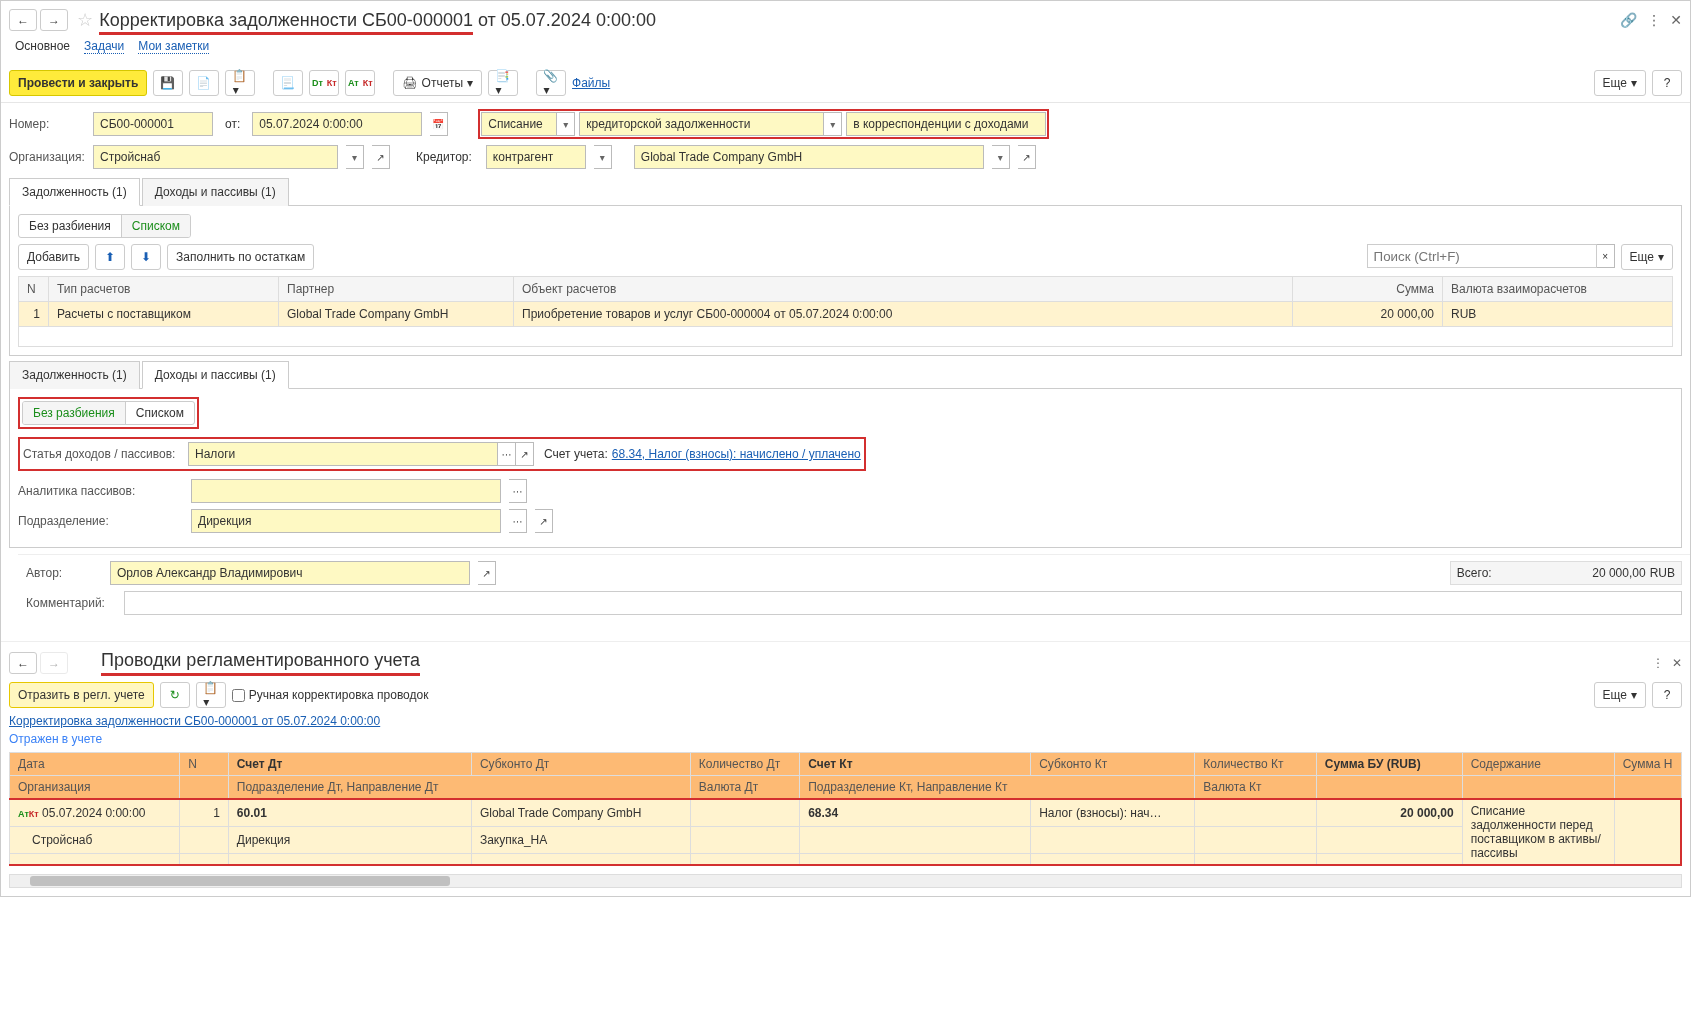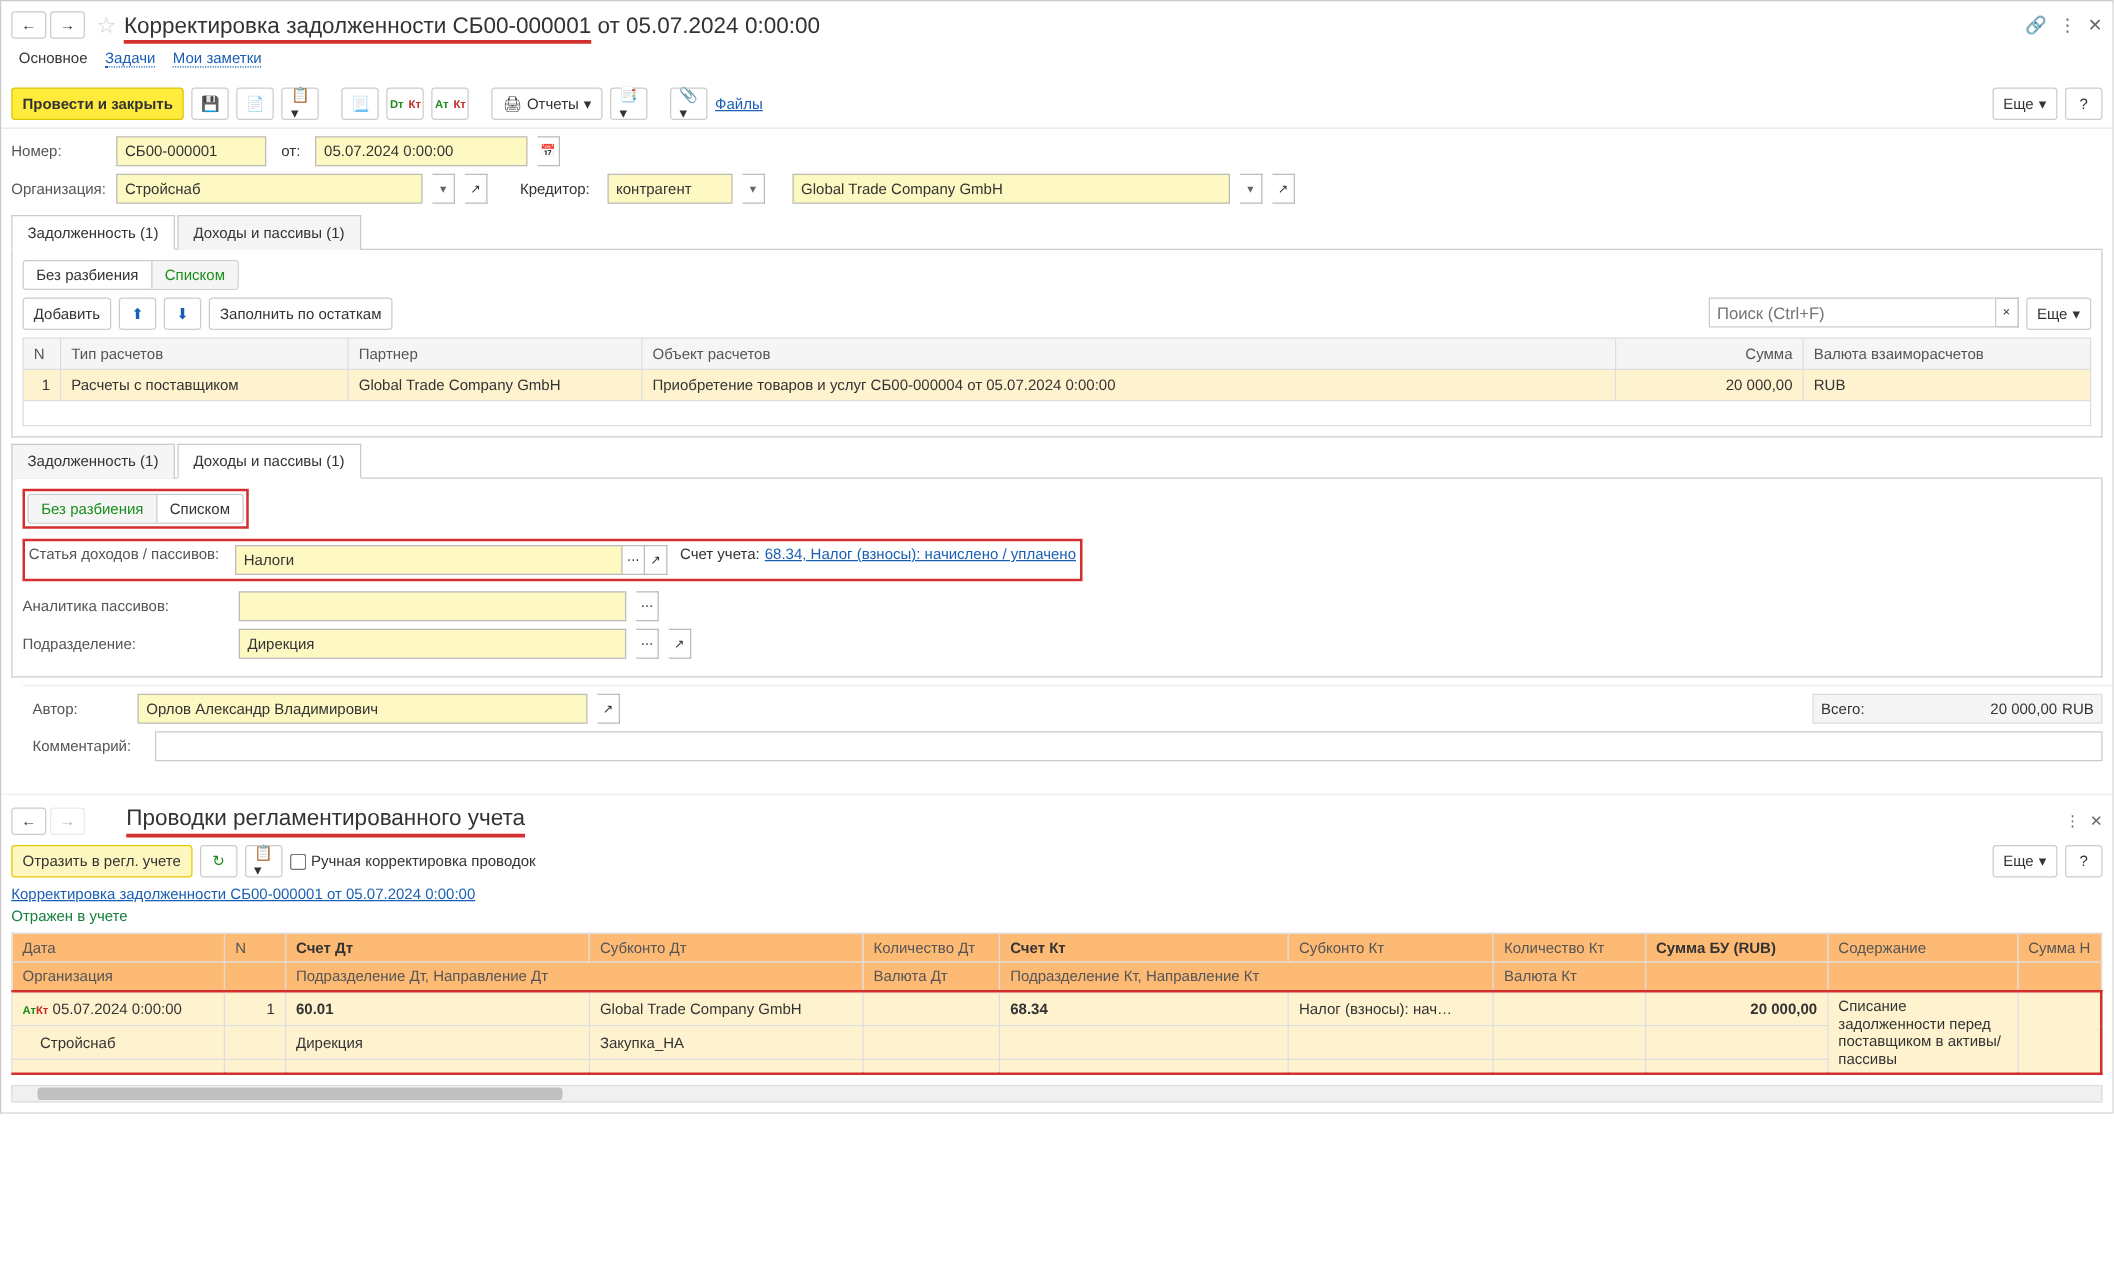--- a/index.html
+++ b/index.html
@@ -65,21 +65,21 @@
   table.grid th { background:#f5f5f5; color:#555; }
   table.grid tr.hl { background:#fff3cf;}
   .num-r { text-align:right !important;}
 
   .section2 { margin-top:20px; border-top:1px solid #eee; padding-top:8px;}
   .title2-row { display:flex; align-items:center; padding: 0 8px;}
   .title2 { font-size:18px; }
 
   .provodki-tb { display:flex; align-items:center; gap:6px; padding: 6px 8px; }
   .link2 { color:#1a5fb4; text-decoration:underline; padding:0 8px 4px 8px; display:inline-block;}
-  .reflected { color:#15803d; padding:0 8px 6px 8px;}
+  .reflected { color:#3b82f6; padding:0 8px 6px 8px;}
 
   .prov-grid-wrap { padding: 0 8px 8px 8px;}
   .prov-grid-wrap .red-border { border:2px solid #d32f2f; border-left:none;}
   table.prov { width:100%; border-collapse:collapse;}
   table.prov th, table.prov td { border:1px solid #ddd; padding:4px 8px; font-weight:normal; text-align:left;}
   table.prov thead th { background:#fdba74; color:#555;}
   table.prov thead th.bold { font-weight:bold; color:#333;}
   tr.y { background:#fff3cf;}
   .dk-ico { font-size:9px; font-weight:bold;}
   .dk-ico .g{color:#1b8e1b;} .dk-ico .r{color:#c62828;}
@@ -146,20 +146,31 @@
   </div>
 
   <div class="form-area">
     <div class="form-row">
       <span class="lbl">Номер:</span>
       <span class="input w120">СБ00-000001</span>
       <span style="margin:0 4px;">от:</span>
       <span class="input w170">05.07.2024  0:00:00</span>
       <span class="ext-btn">📅</span>
       <div style="width:14px"></div>
+      <span class="red-box">
+        <span style="display:inline-flex">
+          <span class="input" style="width:76px;">Списание</span>
+          <span class="combo-arrow arrow-down"></span>
+        </span>
+        <span style="display:inline-flex; margin-left:4px;">
+          <span class="input w245">кредиторской задолженности</span>
+          <span class="combo-arrow arrow-down"></span>
+        </span>
+        <span class="input w200" style="margin-left:4px;">в корреспонденции с доходами</span>
+      </span>
     </div>
     <div class="form-row">
       <span class="lbl" style="width:76px">Организация:</span>
       <span class="input w240">Стройснаб</span>
       <span class="combo-arrow arrow-down"></span>
       <span class="ext-btn">↗</span>
       <span style="width:10px"></span>
       <span style="margin-right:6px;">Кредитор:</span>
       <span class="input" style="width:100px;">контрагент</span>
       <span class="combo-arrow arrow-down"></span>
@@ -222,21 +233,21 @@
       <div class="tab active">Доходы и пассивы (1)</div>
     </div>
     <div class="tab-body">
       <span class="red-box" style="padding:2px;">
         <div class="seg">
           <div class="sel-green">Без разбиения</div>
           <div class="sep">Списком</div>
         </div>
       </span>
       <div style="height:8px"></div>
-      <span class="red-box" style="padding:3px; display:inline-flex; ">
+      <span class="red-box" style="padding:3px; display:inline-flex; align-items:center;">
         <span class="lbl wider">Статья доходов / пассивов:</span>
         <span class="input w310">Налоги</span>
         <span class="ext-btn">⋯</span>
         <span class="ext-btn">↗</span>
         <span style="width:10px"></span>
         <span>Счет учета:</span>
         <span style="width:4px"></span>
         <a href="#" style="color:#1a5fb4; text-decoration:underline;">68.34, Налог (взносы): начислено / уплачено</a>
       </span>
       <div class="form-row" style="margin-top:8px;">

